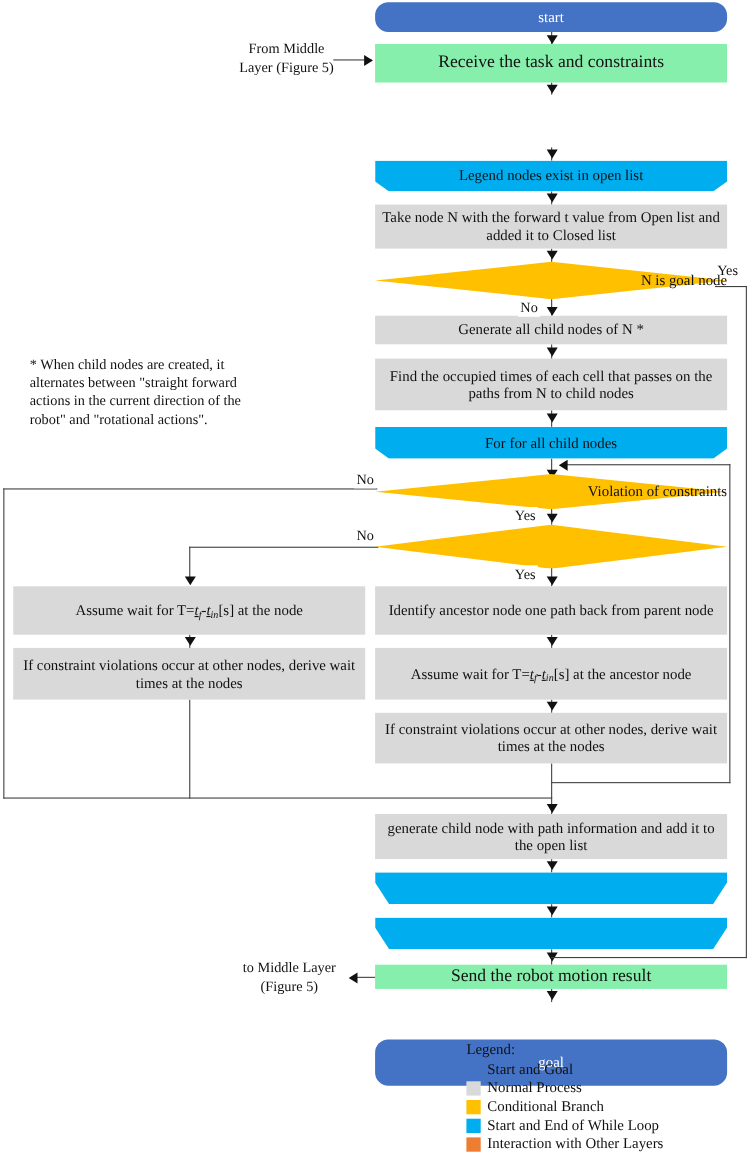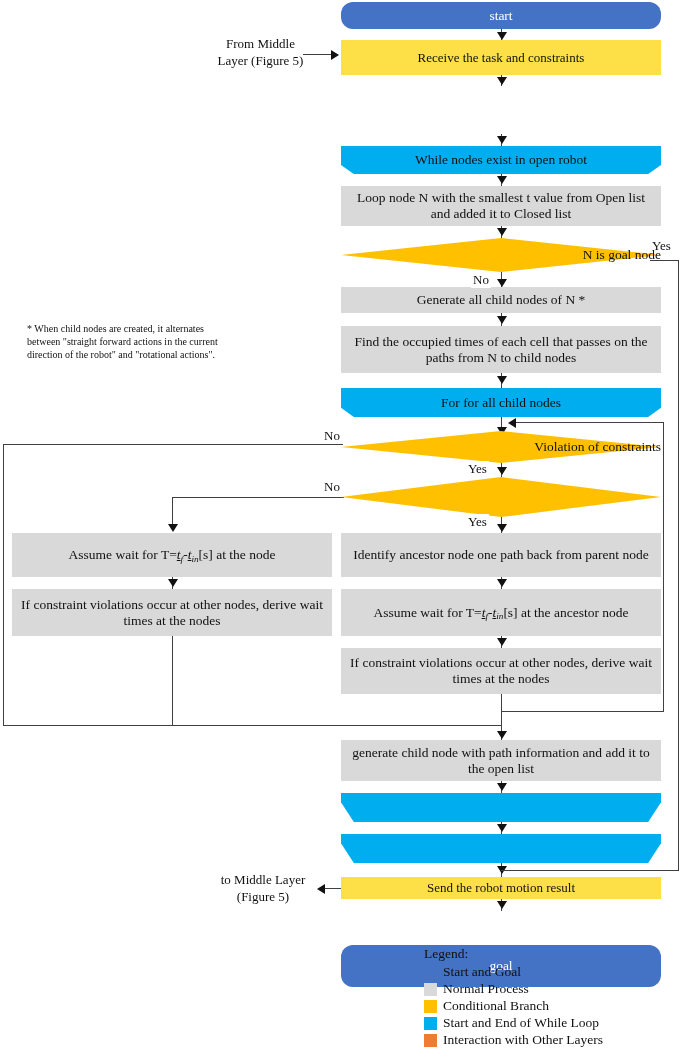--- a/index.html
+++ b/index.html
@@ -8,41 +8,41 @@
        color:#111;overflow:hidden;}
   #root{position:absolute;inset:0;}
 
   .node{position:absolute;box-sizing:border-box;display:flex;align-items:center;
         justify-content:center;text-align:center;line-height:1.18;}
   .lbl{display:block;padding:0 6px;}
 
   
   .terminal{background:#4472C4;color:#fff;border-radius:12px;font-size:13.5px;}
   .process{background:#D9D9D9;color:#111;font-size:13.5px;}
-  .interact{background:#fde047;color:#111;font-size:13px;}
+  .interact{background:#86efac;color:#111;font-size:16px;}
   .loopstart{background:#00AEEF;color:#111;font-size:13.5px;
      clip-path:polygon(0 0,100% 0,100% 68%,96% 100%,4% 100%,0 68%);}
   .loopend{background:#00AEEF;color:#111;font-size:13.5px;
      clip-path:polygon(0 0,100% 0,100% 32%,96% 100%,4% 100%,0 32%);}
   .decision{background:transparent;color:#111;font-size:13.5px;position:absolute;}
   .decision .dia{position:absolute;inset:0;background:#FFC000;
      clip-path:polygon(0 50%,50% 0,100% 50%,50% 100%);}
   .decision .dtx{position:relative;width:100%;text-align:right;z-index:2;}
 
   
   .ln{position:absolute;background:#404040;}
   .vl{width:1.4px;}
   .hl{height:1.4px;}
   .arw{position:absolute;width:0;height:0;}
   .arw.down{border-left:5px solid transparent;border-right:5px solid transparent;
             border-top:8px solid #111;}
   .arw.left{border-top:5px solid transparent;border-bottom:5px solid transparent;
             border-right:8px solid #111;}
 
-  .note{position:absolute;font-size:10px;line-height:1.28;text-align:left;}
+  .note{position:absolute;font-size:13px;line-height:1.28;text-align:left;}
   .sidelbl{position:absolute;font-size:13px;line-height:1.28;text-align:center;}
   .brlbl{position:absolute;font-size:13px;background:#fff;padding:0 2px;}
 
   
   #legend{position:absolute;left:424px;top:946px;font-size:13.5px;}
   #legend .ltitle{margin-bottom:2px;}
   #legend .lrow{display:flex;align-items:center;margin-bottom:1px;}
   #legend .sw{width:13px;height:13px;margin-right:6px;flex:0 0 auto;}
 
   sub{font-size:.68em;vertical-align:baseline;position:relative;top:.3em;}
@@ -138,25 +138,25 @@
   <div class="node terminal" style="left:341px;top:2px;width:320px;height:27px;">
     <span class="lbl">start</span>
   </div>
 
   <div class="node interact" style="left:341px;top:40px;width:320px;height:35px;">
     <span class="lbl">Receive the task and constraints</span>
   </div>
 
 
   <div class="node loopstart" style="left:341px;top:146px;width:320px;height:28px;">
-    <span class="lbl">While nodes exist in open robot</span>
+    <span class="lbl">Legend nodes exist in open list</span>
   </div>
 
   <div class="node process" style="left:341px;top:186px;width:320px;height:40px;">
-    <span class="lbl">Loop node N with the smallest t value from Open list and added it to Closed list</span>
+    <span class="lbl">Take node N with the forward t value from Open list and added it to Closed list</span>
   </div>
 
   <div class="decision node" style="left:341px;top:238px;width:320px;height:34px;">
     <div class="dia"></div>
     <div class="dtx">N is goal node</div>
   </div>
 
   <div class="node process" style="left:341px;top:287px;width:320px;height:26px;">
     <span class="lbl">Generate all child nodes of N *</span>
   </div>

